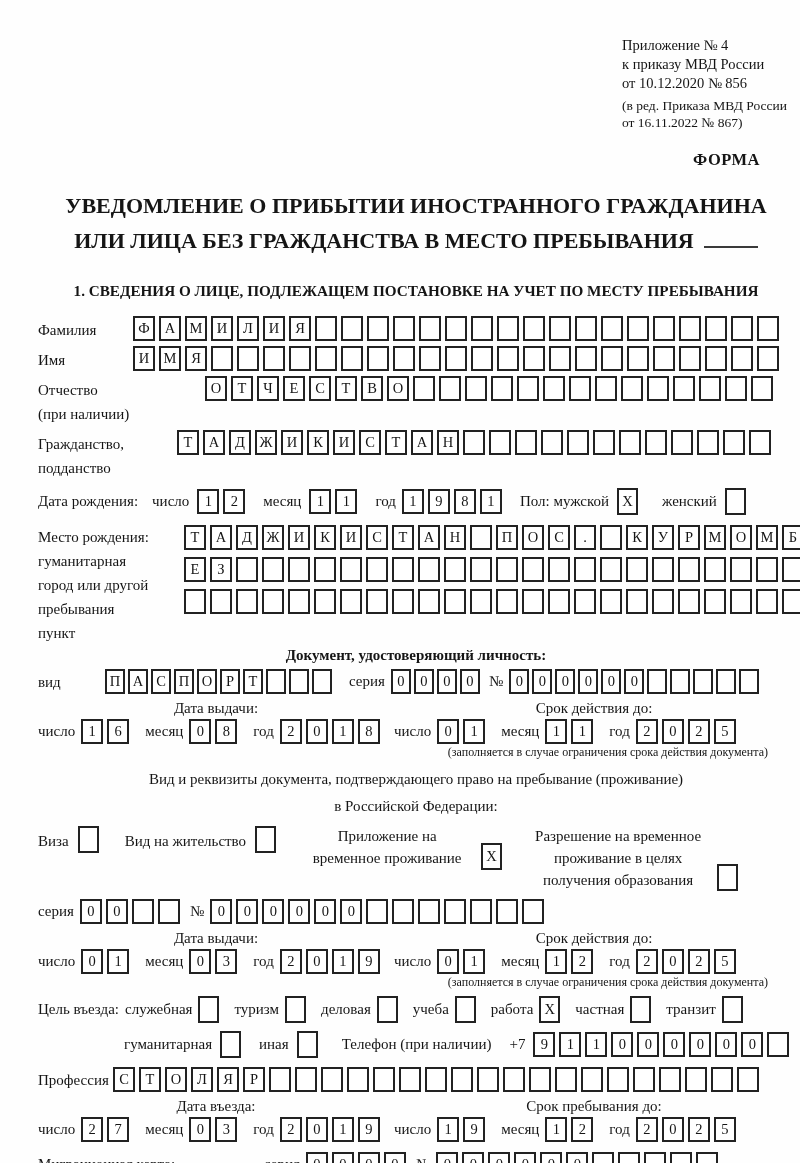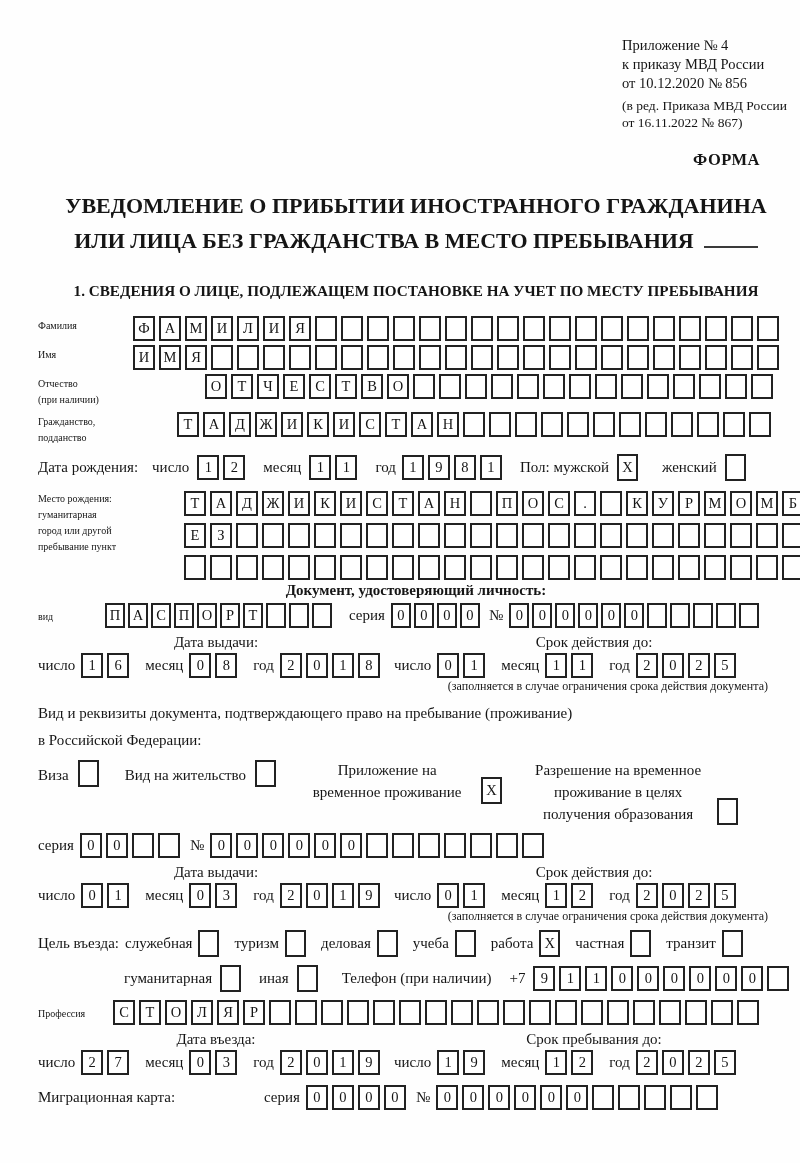--- a/index.html
+++ b/index.html
@@ -12,21 +12,21 @@
   .top-right{margin-left:584px;font-size:14.5px;line-height:1.3;}
   .top-right .amend{font-size:13.5px;}
   .top-right .gap{height:4px;}
   .forma{text-align:right;padding-right:34px;font-weight:bold;font-size:16.5px;margin-top:18px;letter-spacing:.5px;}
   .title{text-align:center;font-weight:bold;font-size:22px;margin-top:18px;line-height:1.6;}
   .blankline{display:inline-block;width:54px;border-bottom:2px solid #3a3a3a;margin-left:10px;}
   .sect{font-weight:bold;font-size:15.2px;margin-top:24px;margin-bottom:16px;text-align:center;}
 
   .frow{display:flex;align-items:flex-start;margin-bottom:4px;}
   .frow.center{align-items:center;}
-  .flabel{flex:none;font-size:10px;line-height:1.6;padding-top:2px;}
+  .flabel{flex:none;font-size:15px;line-height:1.6;padding-top:2px;}
   .w-surname{width:95px;} .w-name{width:95px;}
   .w-patron{width:167px;} .w-citizen{width:139px;}
   .w-birthplace{width:114px;} .w-vid{width:67px;}
   .w-prof{width:75px;}
 
   .cells{display:flex;flex:none;}
   .cellrows{display:flex;flex-direction:column;gap:7px;padding-top:2px;}
   .cell{
     box-sizing:border-box;display:flex;align-items:center;justify-content:center;
     width:22px;height:25px;border:2px solid #222;margin-right:4px;flex:none;
@@ -41,21 +41,21 @@
   .daterow{display:flex;margin-top:6px;}
   .datecol{flex:none;}
   .datecol.left{width:356px;}
   .datecol.right{width:400px;}
   .datehead{text-align:center;font-size:15px;margin-bottom:2px;}
   .dateline{display:flex;align-items:center;}
   .dateline .ilabel{margin-right:6px;}
   .dateline .cells{margin-right:12px;}
   .datenote{text-align:right;font-size:12px;padding-right:26px;margin-top:1px;margin-bottom:6px;}
 
-  .introline{font-size:15px;line-height:1.8;}
+  .introline{font-size:15px;line-height:1.8;text-align:center;}
   .options{margin-top:6px;margin-bottom:8px;}
   .opt{display:flex;align-items:flex-end;flex:none;margin-right:22px;}
   .optlabel{font-size:15px;margin-right:9px;line-height:1.45;}
   .optlabel.c2{max-width:170px;text-align:center;}
   .optlabel.c3{max-width:180px;text-align:center;}
 
   .purpose .ilabel{margin-right:6px;}
   .purpose .cells{margin-right:11px;}
   .indent{margin-left:86px;}
   .phoneprefix{font-size:15px;margin:0 8px 0 4px;}
@@ -237,21 +237,21 @@
     <span class="cells cbx">
         <span class="cell"></span>
       </span>
   </div>
 
   <div class="frow" style="margin-top:8px;margin-bottom:2px;gap:32px;">
     <div class="flabel w-birthplace">
       <div>Место рождения:</div>
       <div>гуманитарная</div>
       <div>город или другой</div>
-      <div>пребывание пункт</div>
+      <div>пребывания пункт</div>
     </div>
     <div class="cellrows">
       <div class="cells">
           <span class="cell">Т</span>
           <span class="cell">А</span>
           <span class="cell">Д</span>
           <span class="cell">Ж</span>
           <span class="cell">И</span>
           <span class="cell">К</span>
           <span class="cell">И</span>

